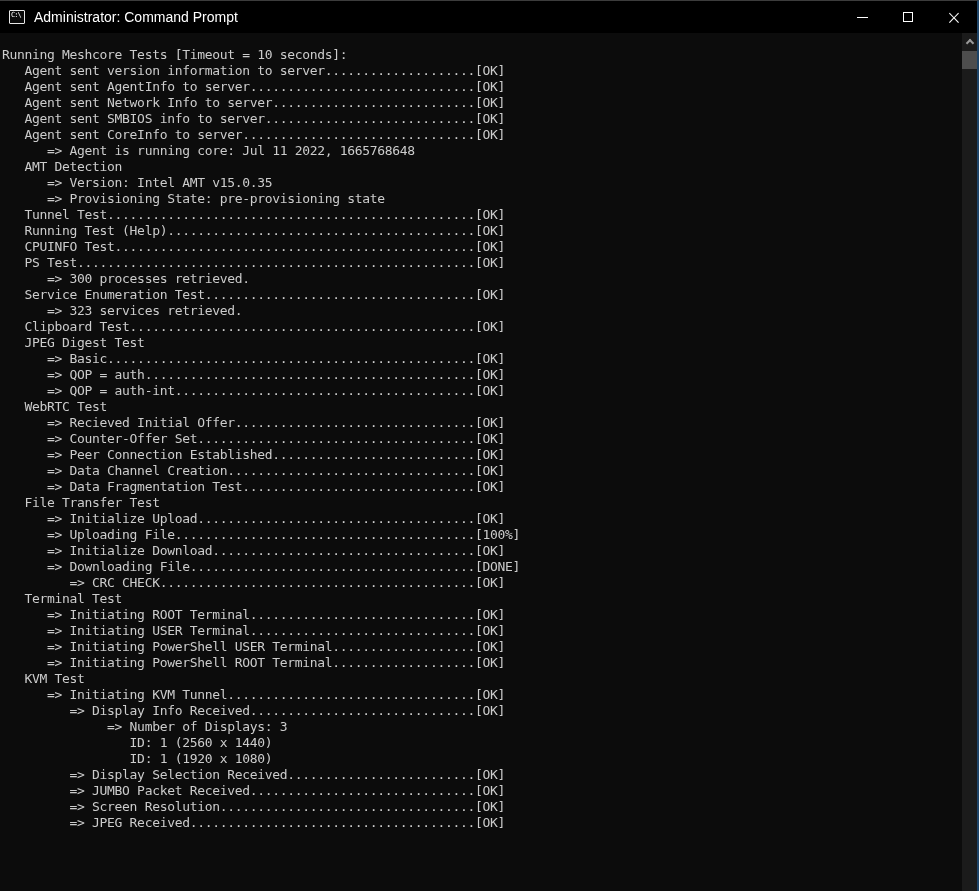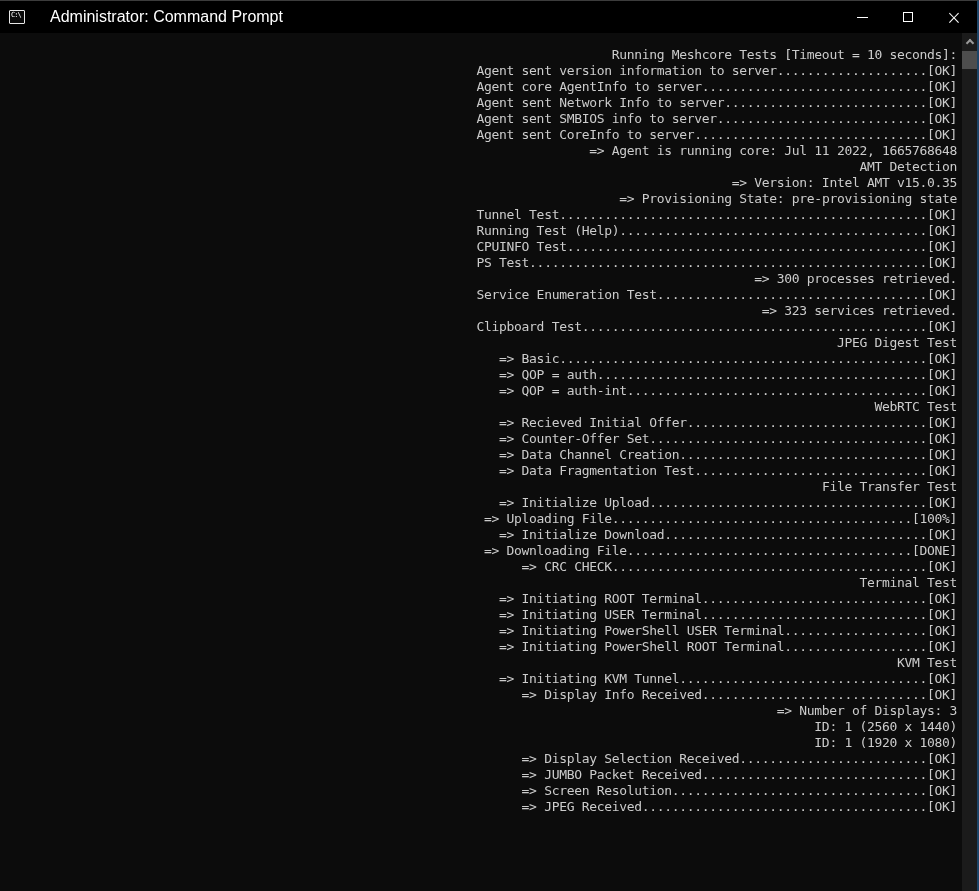--- a/index.html
+++ b/index.html
@@ -20,30 +20,30 @@
   }
   .cmd-icon{
     width:16px;height:14px;border:1px solid #e8e8e8;background:#0a0a0a;
     display:inline-flex;align-items:flex-start;flex:0 0 auto;border-radius:1px;
   }
   .cmd-icon-text{
     font-family:"DejaVu Sans Mono", monospace;font-size:7px;line-height:8px;
     color:#ffffff;padding-left:1px;letter-spacing:-1px;
   }
   .title{
-    color:var(--title-text);font-size:16px;margin-left:25px;white-space:nowrap;
+    color:var(--title-text);font-size:14px;margin-left:9px;white-space:nowrap;
   }
   .caption-buttons{position:absolute;right:0;top:0;height:32px;display:flex;}
   .cap-btn{width:46px;height:32px;display:flex;align-items:center;justify-content:center;}
   .glyph-min{width:11px;height:1px;background:#ffffff;display:block;}
   .glyph-max{width:10px;height:10px;border:1px solid #ffffff;display:block;}
   .glyph-close{color:#ffffff;font-size:19px;font-weight:300;line-height:10px;
     font-family:"DejaVu Sans", sans-serif;}
   
-  .console-body{position:relative;height:859px;background:var(--background);text-align:right;}
+  .console-body{position:relative;height:859px;background:var(--background);}
   .terminal{
     padding:14px 20px 0 2px;
     font-family:"DejaVu Sans Mono","Liberation Mono", monospace;
     font-size:13px;letter-spacing:-0.32px;line-height:16px;color:var(--text);
   }
   .term-line{white-space:pre;height:16px;}
   
   .scrollbar{
     position:absolute;top:0;right:0;width:15px;height:859px;
     background:var(--scrollbar-track);
@@ -75,21 +75,21 @@
       <div class="cap-btn">
         <span class="glyph-close">×</span>
       </div>
     </div>
   </div>
 
   <div class="console-body">
     <div class="terminal" id="terminal">
         <div class="term-line">Running Meshcore Tests [Timeout = 10 seconds]:</div>
         <div class="term-line">   Agent sent version information to server....................[OK]</div>
-        <div class="term-line">   Agent core AgentInfo to server..............................[OK]</div>
+        <div class="term-line">   Agent sent AgentInfo to server..............................[OK]</div>
         <div class="term-line">   Agent sent Network Info to server...........................[OK]</div>
         <div class="term-line">   Agent sent SMBIOS info to server............................[OK]</div>
         <div class="term-line">   Agent sent CoreInfo to server...............................[OK]</div>
         <div class="term-line">      =&gt; Agent is running core: Jul 11 2022, 1665768648</div>
         <div class="term-line">   AMT Detection</div>
         <div class="term-line">      =&gt; Version: Intel AMT v15.0.35</div>
         <div class="term-line">      =&gt; Provisioning State: pre-provisioning state</div>
         <div class="term-line">   Tunnel Test.................................................[OK]</div>
         <div class="term-line">   Running Test (Help).........................................[OK]</div>
         <div class="term-line">   CPUINFO Test................................................[OK]</div>
@@ -98,20 +98,21 @@
         <div class="term-line">   Service Enumeration Test....................................[OK]</div>
         <div class="term-line">      =&gt; 323 services retrieved.</div>
         <div class="term-line">   Clipboard Test..............................................[OK]</div>
         <div class="term-line">   JPEG Digest Test</div>
         <div class="term-line">      =&gt; Basic.................................................[OK]</div>
         <div class="term-line">      =&gt; QOP = auth............................................[OK]</div>
         <div class="term-line">      =&gt; QOP = auth-int........................................[OK]</div>
         <div class="term-line">   WebRTC Test</div>
         <div class="term-line">      =&gt; Recieved Initial Offer................................[OK]</div>
         <div class="term-line">      =&gt; Counter-Offer Set.....................................[OK]</div>
+        <div class="term-line">      =&gt; Peer Connection Established...........................[OK]</div>
         <div class="term-line">      =&gt; Data Channel Creation.................................[OK]</div>
         <div class="term-line">      =&gt; Data Fragmentation Test...............................[OK]</div>
         <div class="term-line">   File Transfer Test</div>
         <div class="term-line">      =&gt; Initialize Upload.....................................[OK]</div>
         <div class="term-line">      =&gt; Uploading File........................................[100%]</div>
         <div class="term-line">      =&gt; Initialize Download...................................[OK]</div>
         <div class="term-line">      =&gt; Downloading File......................................[DONE]</div>
         <div class="term-line">         =&gt; CRC CHECK..........................................[OK]</div>
         <div class="term-line">   Terminal Test</div>
         <div class="term-line">      =&gt; Initiating ROOT Terminal..............................[OK]</div>

